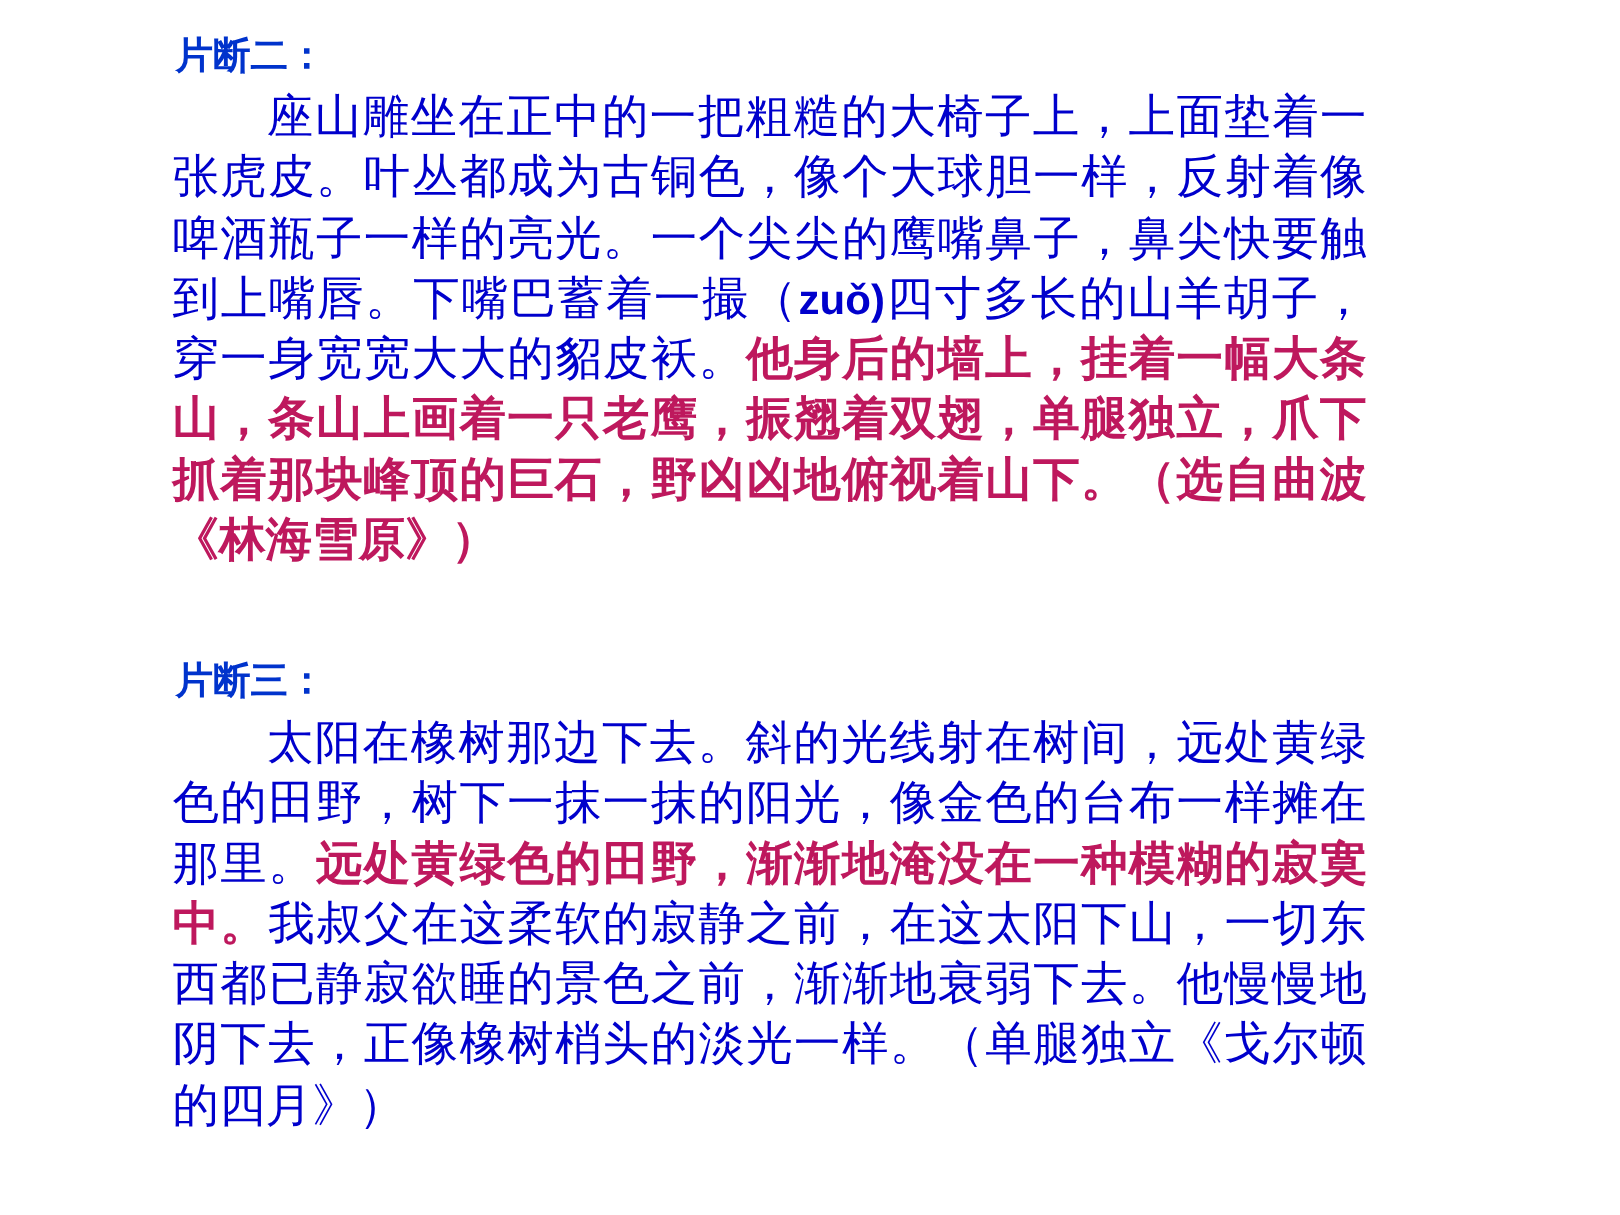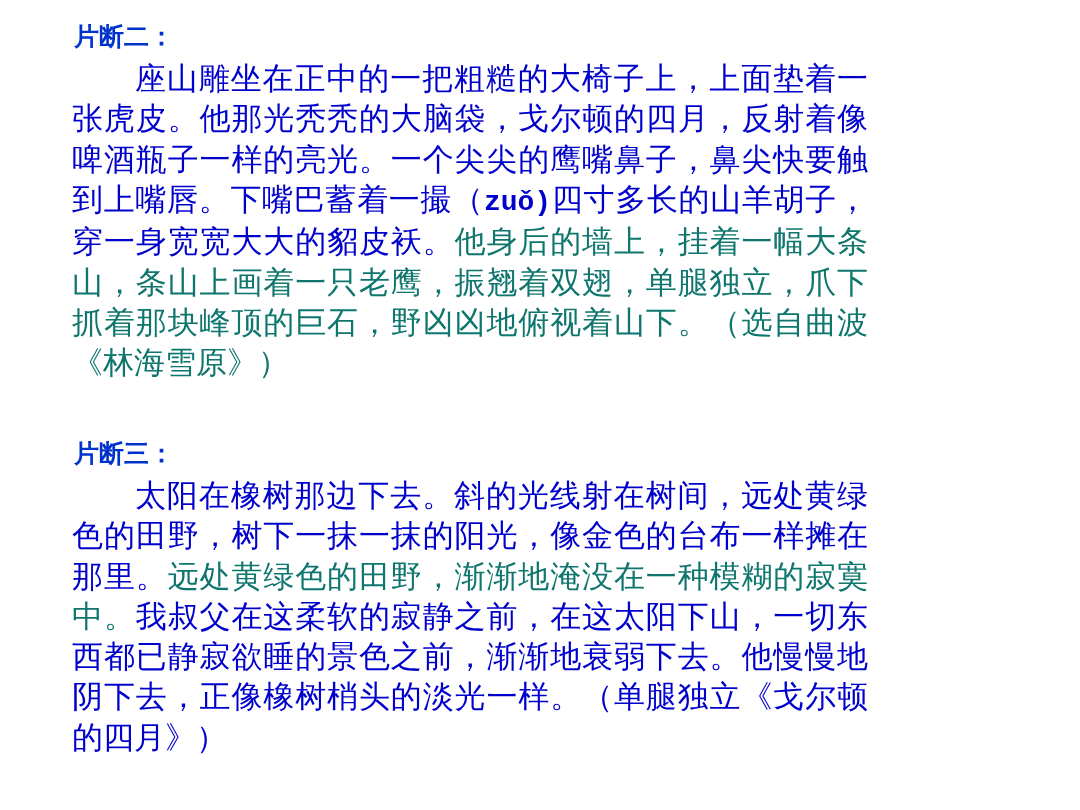--- a/index.html
+++ b/index.html
@@ -18,20 +18,21 @@
     width: 1080px;
     height: 810px;
     background: #ffffff;
     box-sizing: border-box;
     padding: 0;
   }
   .section {
     position: absolute;
     left: 0;
     width: 908px;
+    padding-left: 43px;
   }
   .section-1 { top: 22px; }
   .section-2 { top: 439px; }
 
   .heading {
     font-family: "DejaVu Sans", "Liberation Sans", sans-serif;
     font-weight: bold;
     font-size: 25px;
     color: #0033cc;
     padding-left: 74px;
@@ -47,37 +48,38 @@
     text-align: justify;
     text-justify: inter-ideograph;
     margin-top: 6px;
     font-family: "DejaVu Serif", "Liberation Serif", serif;
   }
   .body-text .indent {
     display: inline-block;
     width: 62px;
   }
   .red {
-    color: #0f766e;
+    color: #be185d;
+    font-weight: bold;
   }
   .pinyin {
-    font-family: Liberation Mono, monospace;
+    font-family: Liberation Sans, sans-serif;
     font-weight: bold;
     font-size: 28px;
   }
 </style>
 </head>
 <body>
 
 <div class="slide">
 
   <div class="section section-1">
     <div class="heading">片断二：</div>
     <div class="body-text">
-      <span class="indent"></span><span>座山雕坐在正中的一把粗糙的大椅子上，上面垫着一张虎皮。他那光秃秃的大脑袋，戈尔顿的四月，反射着像啤酒瓶子一样的亮光。一个尖尖的鹰嘴鼻子，鼻尖快要触到上嘴唇。下嘴巴蓄着一撮（</span><span class="pinyin">zuǒ)</span><span>四寸多长的山羊胡子，穿一身宽宽大大的貂皮袄。</span><span class="red">他身后的墙上，挂着一幅大条山，条山上画着一只老鹰，振翘着双翅，单腿独立，爪下抓着那块峰顶的巨石，野凶凶地俯视着山下。（选自曲波《林海雪原》）</span>
+      <span class="indent"></span><span>座山雕坐在正中的一把粗糙的大椅子上，上面垫着一张虎皮。叶丛都成为古铜色，像个大球胆一样，反射着像啤酒瓶子一样的亮光。一个尖尖的鹰嘴鼻子，鼻尖快要触到上嘴唇。下嘴巴蓄着一撮（</span><span class="pinyin">zuǒ)</span><span>四寸多长的山羊胡子，穿一身宽宽大大的貂皮袄。</span><span class="red">他身后的墙上，挂着一幅大条山，条山上画着一只老鹰，振翘着双翅，单腿独立，爪下抓着那块峰顶的巨石，野凶凶地俯视着山下。（选自曲波《林海雪原》）</span>
     </div>
   </div>
 
   <div class="section section-2">
     <div class="heading">片断三：</div>
     <div class="body-text">
       <span class="indent"></span><span>太阳在橡树那边下去。斜的光线射在树间，远处黄绿色的田野，树下一抹一抹的阳光，像金色的台布一样摊在那里。</span><span class="red">远处黄绿色的田野，渐渐地淹没在一种模糊的寂寞中。</span><span>我叔父在这柔软的寂静之前，在这太阳下山，一切东西都已静寂欲睡的景色之前，渐渐地衰弱下去。他慢慢地阴下去，正像橡树梢头的淡光一样。（单腿独立《戈尔顿的四月》）</span>
     </div>
   </div>
 

